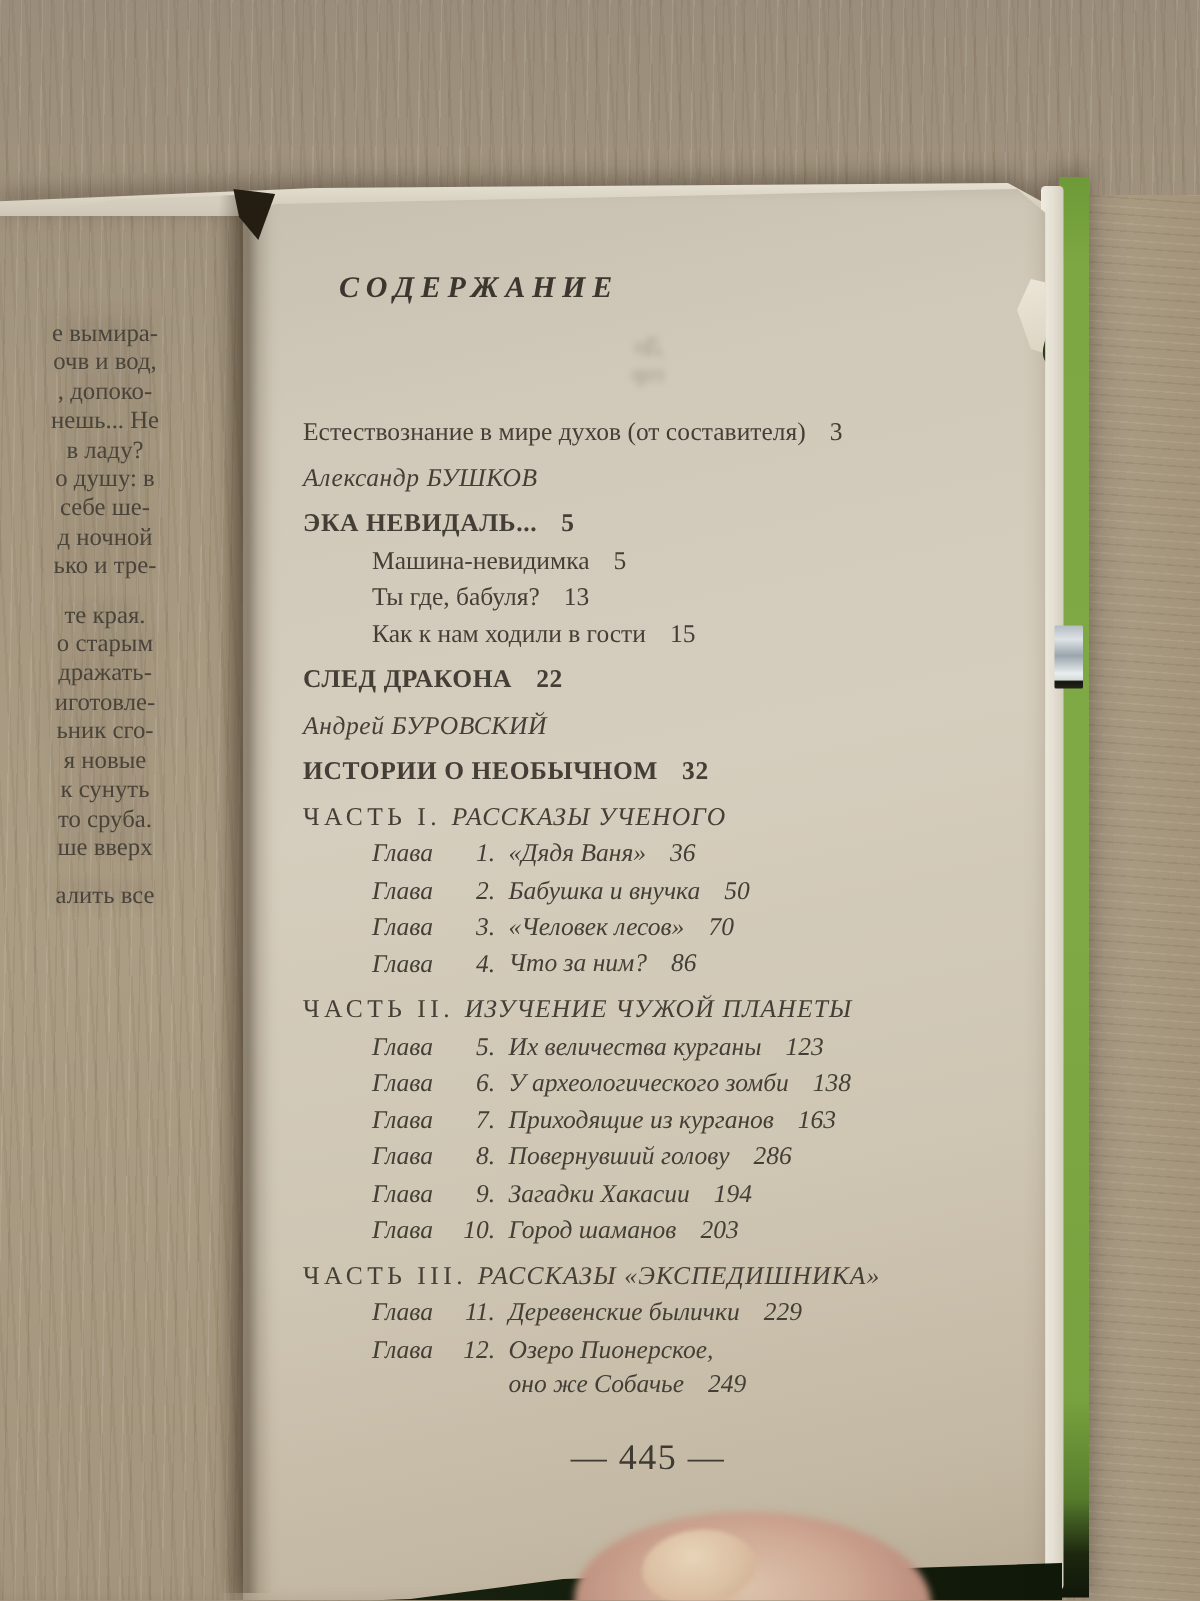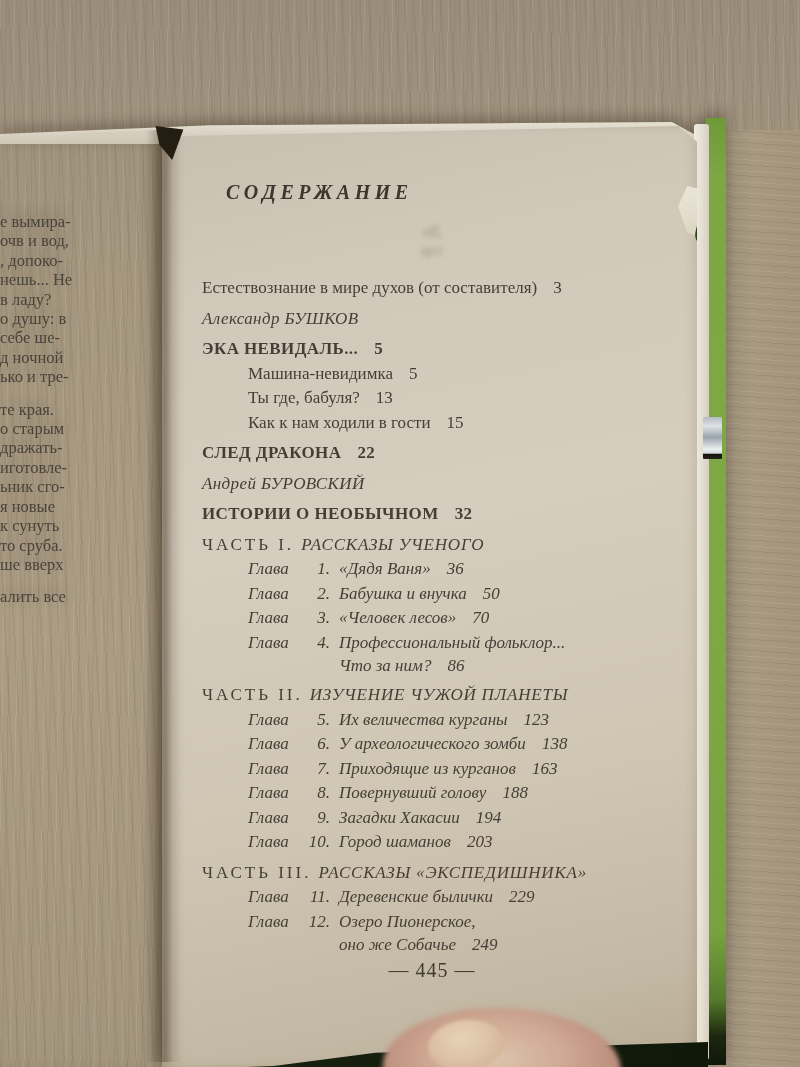--- a/index.html
+++ b/index.html
@@ -74,24 +74,24 @@
   .row.sub{padding-left:46px;}
   .row.part{margin-top:6px;}
   .part-label{letter-spacing:3px;}
   .part-title{font-style:italic;letter-spacing:.8px;margin-left:7px;}
   .row.chapter{padding-left:46px;display:flex;}
   .ch-label{font-style:italic;width:52px;flex:none;}
   .ch-num{font-style:italic;width:30px;flex:none;text-align:right;margin-right:9px;}
   .ch-body{white-space:nowrap;font-style:italic;}
   .ch-body .l2{display:block;line-height:22px;}
   .pg{margin-left:16px;}
-  .folio{position:absolute;left:110px;top:833px;width:320px;text-align:center;font-size:20px;color:#3f3b33;letter-spacing:1px;}
-
-  
-  .left-text{position:absolute;left:0;top:82px;width:140px;text-align:left;
+  .folio{position:absolute;left:110px;top:833px;width:320px;text-align:center;font-size:24px;color:#3f3b33;letter-spacing:1px;}
+
+  
+  .left-text{position:absolute;left:0;top:82px;width:140px;text-align:center;
     font-size:16.5px;line-height:19.4px;color:#49433a;}
   .left-text .gap{height:13px;}
 </style>
 </head>
 <body>
 
 <div class="wood"></div>
 <div class="wood-right"></div>
 
 <div class="book">
@@ -153,42 +153,42 @@
           <span class="ch-body"><span>Бабушка и внучка</span><span class="pg">50</span></span>
         </div>
         <div class="row chapter">
           <span class="ch-label">Глава</span>
           <span class="ch-num">3.</span>
           <span class="ch-body"><span>«Человек лесов»</span><span class="pg">70</span></span>
         </div>
         <div class="row chapter">
           <span class="ch-label">Глава</span>
           <span class="ch-num">4.</span>
-          <span class="ch-body"><span class="l1">Профессиональный фольклор...</span><span class="l2">Что за ним?<span class="pg">86</span></span></span>
+          <span class="ch-body"><span class="l2">Что за ним?<span class="pg">86</span></span></span>
         </div>
         <div class="row part"><span class="part-label">ЧАСТЬ II.</span><span class="part-title">ИЗУЧЕНИЕ ЧУЖОЙ ПЛАНЕТЫ</span></div>
         <div class="row chapter">
           <span class="ch-label">Глава</span>
           <span class="ch-num">5.</span>
           <span class="ch-body"><span>Их величества курганы</span><span class="pg">123</span></span>
         </div>
         <div class="row chapter">
           <span class="ch-label">Глава</span>
           <span class="ch-num">6.</span>
           <span class="ch-body"><span>У археологического зомби</span><span class="pg">138</span></span>
         </div>
         <div class="row chapter">
           <span class="ch-label">Глава</span>
           <span class="ch-num">7.</span>
           <span class="ch-body"><span>Приходящие из курганов</span><span class="pg">163</span></span>
         </div>
         <div class="row chapter">
           <span class="ch-label">Глава</span>
           <span class="ch-num">8.</span>
-          <span class="ch-body"><span>Повернувший голову</span><span class="pg">188</span></span>
+          <span class="ch-body"><span>Повернувший голову</span><span class="pg">286</span></span>
         </div>
         <div class="row chapter">
           <span class="ch-label">Глава</span>
           <span class="ch-num">9.</span>
           <span class="ch-body"><span>Загадки Хакасии</span><span class="pg">194</span></span>
         </div>
         <div class="row chapter">
           <span class="ch-label">Глава</span>
           <span class="ch-num">10.</span>
           <span class="ch-body"><span>Город шаманов</span><span class="pg">203</span></span>

